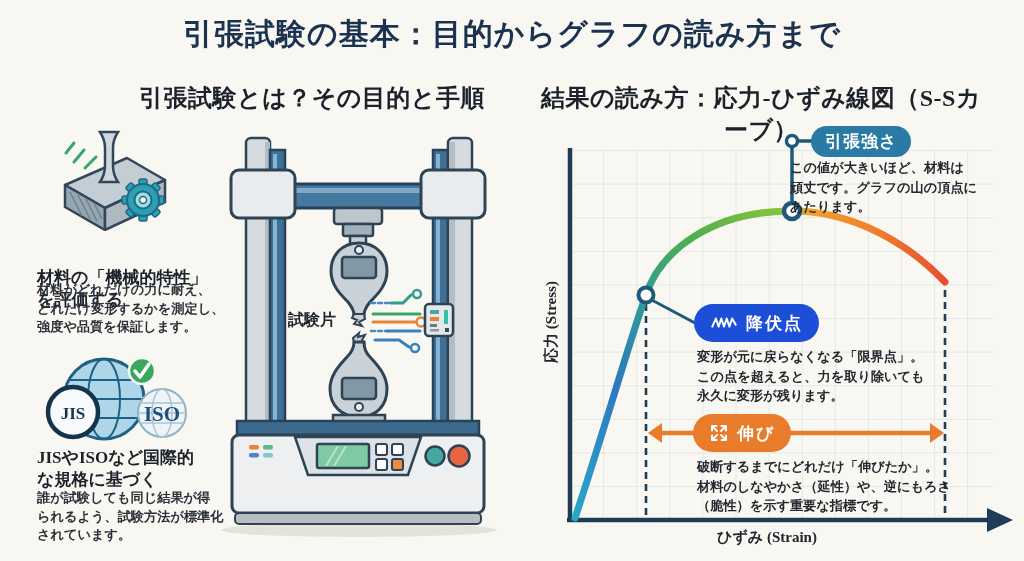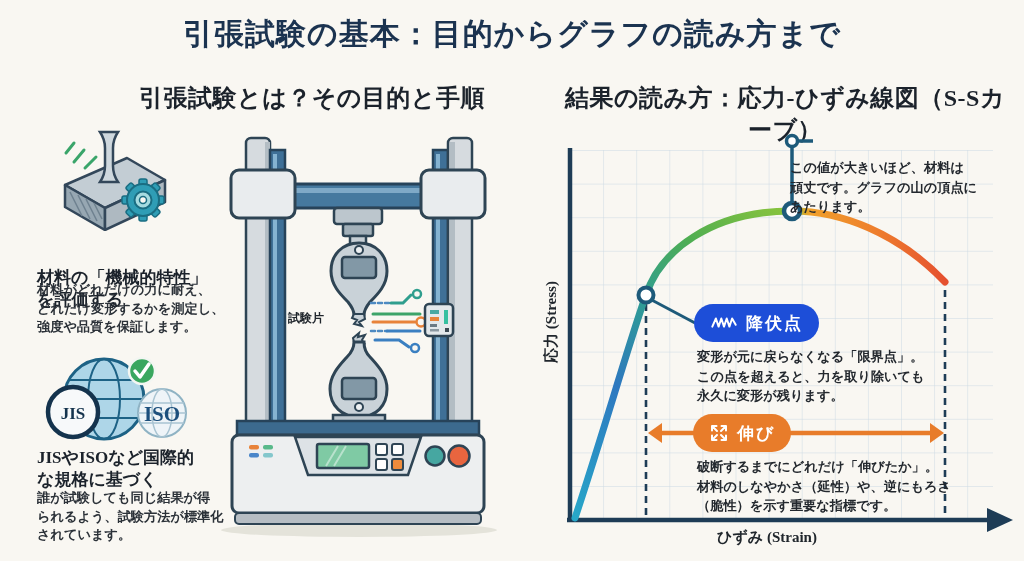--- a/index.html
+++ b/index.html
@@ -2,35 +2,35 @@
 <html><head>
 <meta charset="utf-8">
 <style>
   html,body{margin:0;padding:0;}
   body{font-family:"DejaVu Sans","Liberation Sans",sans-serif;}
   .canvas{position:relative;width:1024px;height:561px;background:#f9f7f2;overflow:hidden;font-family:Liberation Serif, serif;}
   .abs{position:absolute;}
   .title{top:14px;left:0;width:1024px;text-align:center;font-size:30px;font-weight:900;color:#1b3350;letter-spacing:1px;}
   .sec-header{top:82px;font-size:24px;font-weight:900;color:#1b222b;text-align:center;letter-spacing:.5px;}
   .h-left{left:42px;width:540px;}
-  .h-right{left:564px;width:442px;}
+  .h-right{left:540px;width:442px;}
   .blk-heading{left:37px;width:210px;font-size:17px;font-weight:900;color:#1b222b;line-height:1.32;white-space:pre-line;}
   .blk-body{left:37px;width:210px;font-size:13.2px;font-weight:700;color:#2b3138;line-height:1.42;white-space:pre-line;}
   .badge{height:38px;border-radius:19px;display:flex;align-items:center;gap:8px;padding:0 16px;color:#fff;font-size:17px;font-weight:900;letter-spacing:2px;z-index:5;}
   .badge-tensile{left:811px;top:126px;height:31px;border-radius:16px;background:#2a7aa6;padding:0 14px;letter-spacing:1px;}
   .badge-yield{left:694px;top:304px;background:#1d4ed8;}
   .badge-elong{left:693px;top:414px;background:#e87c2a;}
   .note{font-size:13.2px;font-weight:700;color:#23282e;line-height:1.48;white-space:pre-line;z-index:4;}
   .note-tensile{left:790px;top:158px;width:240px;}
   .note-yield{left:697px;top:347px;width:312px;}
   .note-elong{left:697px;top:457px;width:330px;}
   .axis-label{font-size:15px;font-weight:900;color:#20262c;white-space:nowrap;z-index:4;}
   .ylab{left:551px;top:322px;transform:translate(-50%,-50%) rotate(-90deg);}
   .xlab{left:767px;top:537px;transform:translate(-50%,-50%);}
-  .machine-label{left:288px;top:310px;font-size:12px;font-weight:900;color:#20262c;z-index:4;}
+  .machine-label{left:288px;top:310px;font-size:16px;font-weight:900;color:#20262c;z-index:4;}
 </style>
 </head>
 <body>
 
 <div class="canvas">
 
   <div class="abs title">引張試験の基本：目的からグラフの読み方まで</div>
   <div class="abs sec-header h-left">引張試験とは？その目的と手順</div>
   <div class="abs sec-header h-right">結果の読み方：応力-ひずみ線図（S-Sカーブ）</div>
 
@@ -225,20 +225,23 @@
     <g stroke="#1d5a7a">
       <line x1="247" y1="35" x2="247" y2="95" stroke-width="3.5"></line>
       <line x1="252" y1="29" x2="268" y2="29" stroke-width="3.5"></line>
       <circle cx="247" cy="29" r="5.5" fill="#ffffff" stroke-width="3.5"></circle>
     </g>
     <line x1="103" y1="186" x2="150" y2="211" stroke="#1d5a7a" stroke-width="3"></line>
     <circle cx="101" cy="183" r="7.5" fill="#ffffff" stroke="#1d5a7a" stroke-width="4"></circle>
     <circle cx="247" cy="99" r="8" fill="#ffffff" stroke="#1d5a7a" stroke-width="4.5"></circle>
   </svg>
 
+  <div class="abs badge badge-tensile">
+    <span>引張強さ</span>
+  </div>
   <div class="abs note note-tensile">この値が大きいほど、材料は
 頑丈です。グラフの山の頂点に
 あたります。</div>
 
   <div class="abs badge badge-yield">
     <svg width="28" height="18" viewBox="0 0 30 20">
       <path d="M2,14 L6,5 L9,14 L12,5 L15,14 L18,5 L21,14 L24,5 L28,12" fill="none" stroke="#ffffff" stroke-width="2.2" stroke-linecap="round" stroke-linejoin="round"></path>
     </svg>
     <span>降伏点</span>
   </div>

